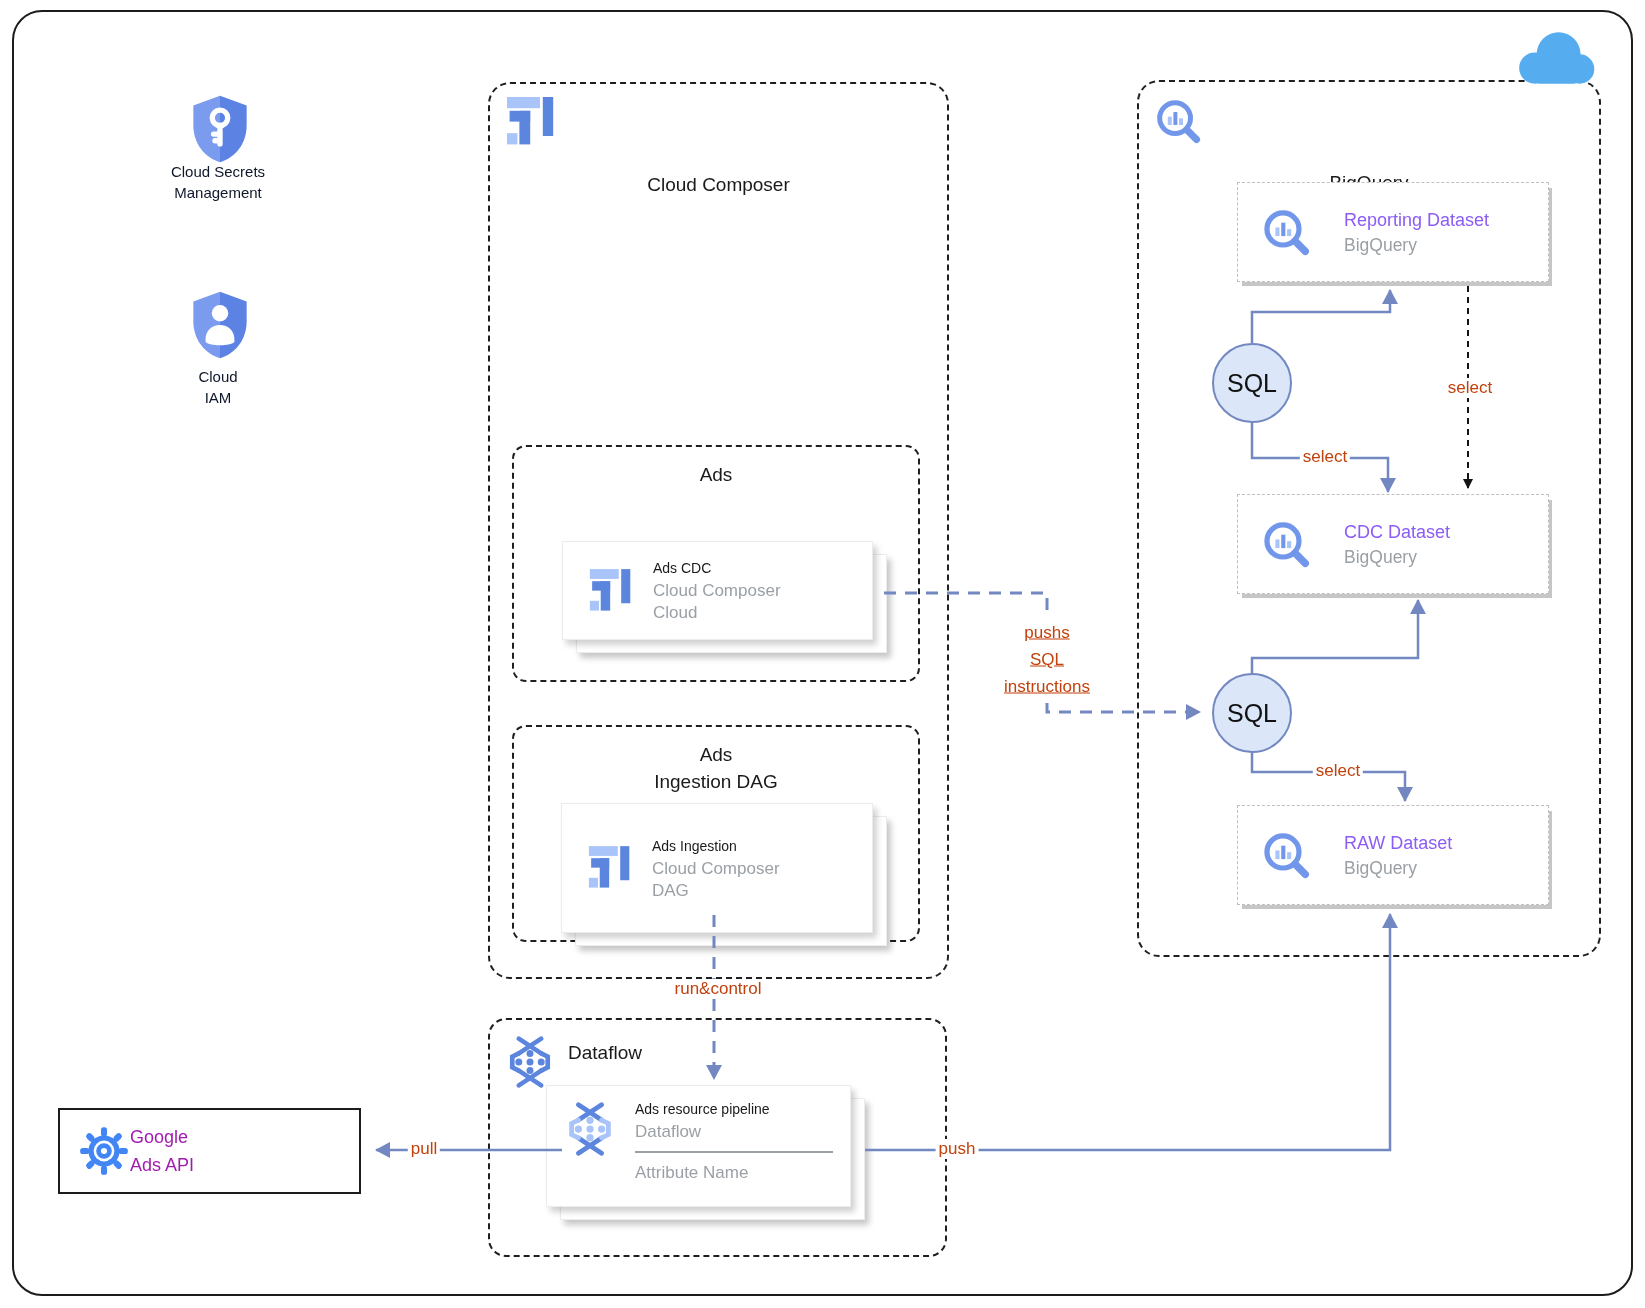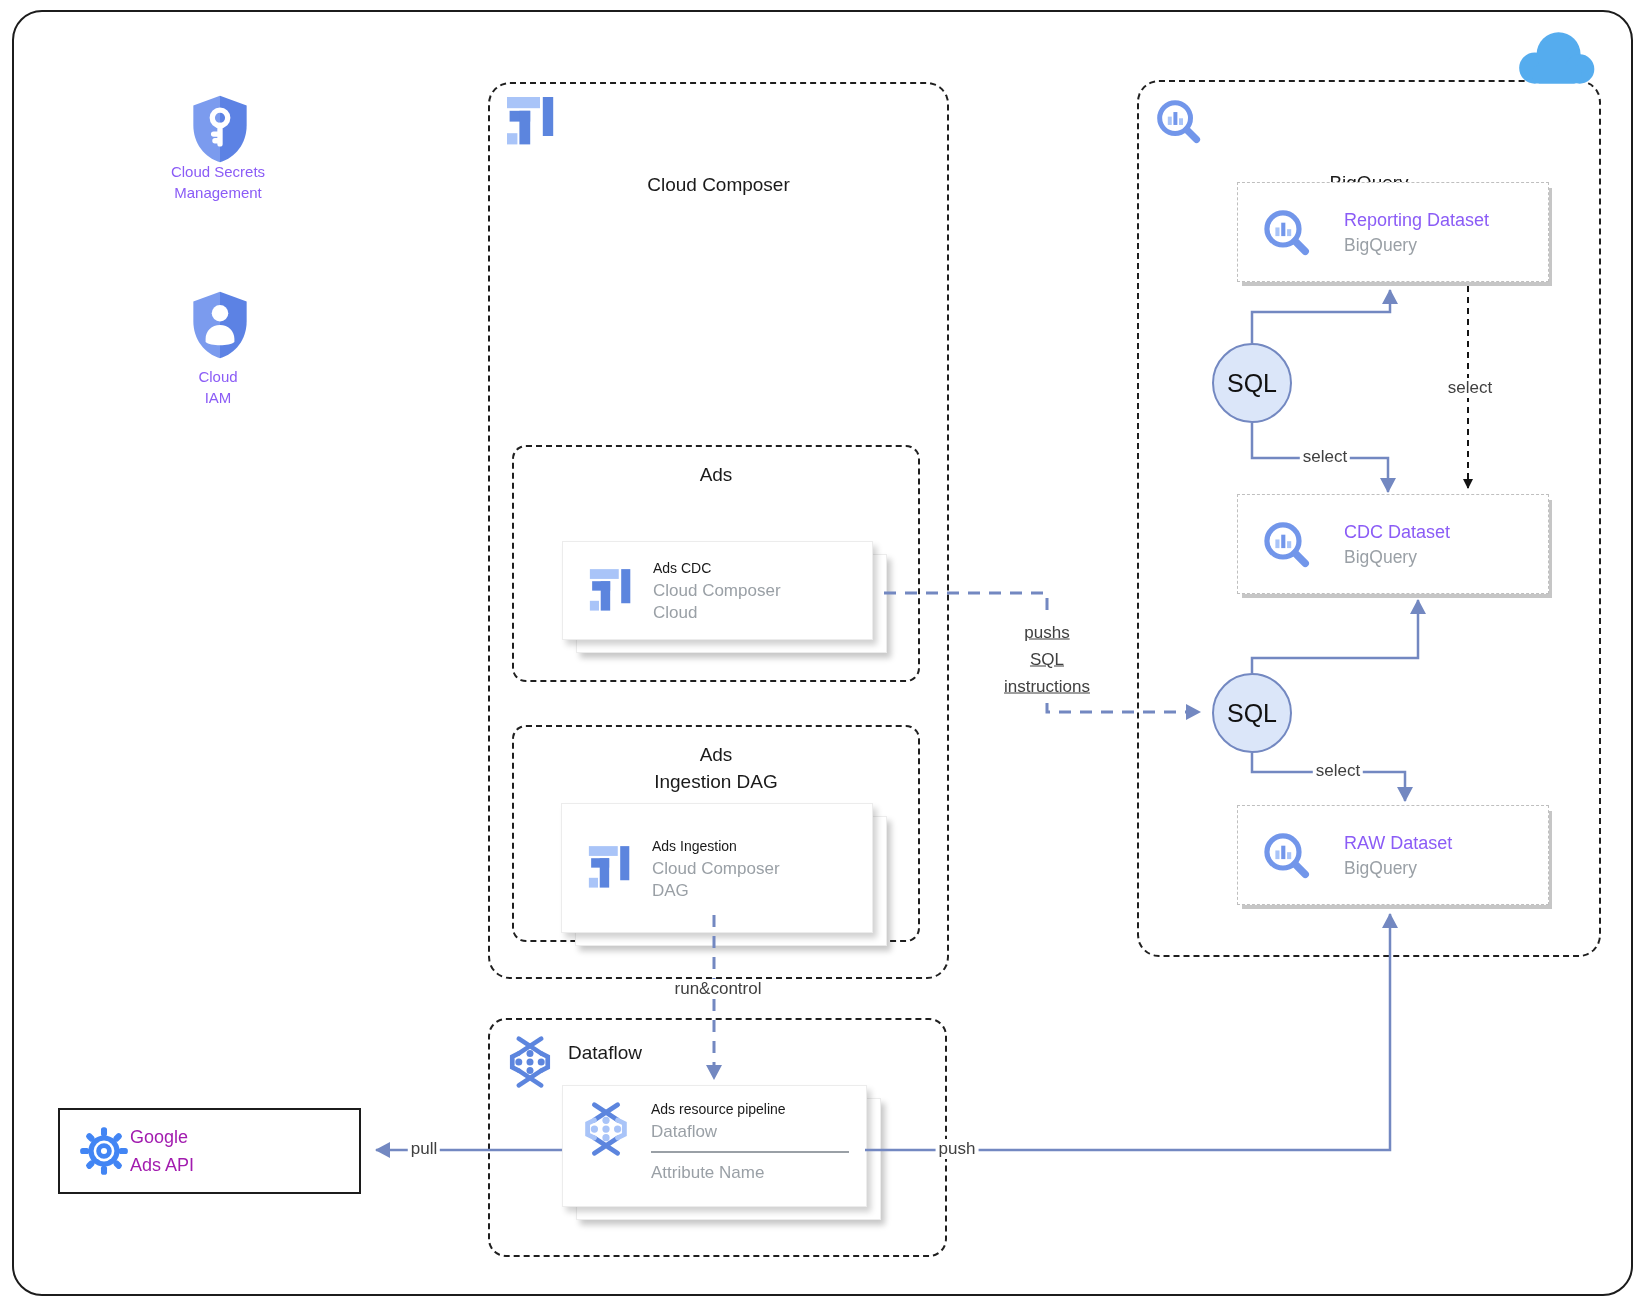--- a/index.html
+++ b/index.html
@@ -52,27 +52,27 @@
   }
 
   .api-box {
     width:299px; height:82px; background:#fff; border:2px solid #1c1c1c;
     display:flex; align-items:center;
   }
   .api-text { flex:1; font-size:18px; line-height:28px; color:#a21caf; }
 
   .edge-label {
     position:absolute; transform:translate(-50%,-50%);
-    background:#ffffff; padding:0 3px; font-size:17px; color:#404040; white-space:nowrap;
+    background:#ffffff; padding:0 3px; font-size:17px; color:#c2410c; white-space:nowrap;
     text-align:center;
   }
   .edge-label.multi { line-height:27px;text-decoration:underline; }
 
   .side-label {
-    position:absolute; text-align:center; font-size:15px; color:#8b5cf6; line-height:21px;
+    position:absolute; text-align:center; font-size:15px; color:#0f172a; line-height:21px;
   }
 
   .overlay { position:absolute; left:0; top:0; pointer-events:none; }
 
   .hdr-icon { position:absolute; }
   .df-divider { width:198px; border-top:2px solid #9aa0a6; margin:8px 0 9px 0; }
 </style>
 </head>
 <body>
 
@@ -233,21 +233,21 @@
         <circle cx="12" cy="8.4" r="1.5"></circle>
           <circle cx="12" cy="12" r="1.5"></circle>
           <circle cx="12" cy="15.6" r="1.5"></circle>
         <circle cx="7.2" cy="12" r="1.5"></circle>
           <circle cx="16.8" cy="12" r="1.5"></circle>
       </g>
     </svg>
     <div class="abs" style="left:78px; top:22px; font-size:19px;">Dataflow</div>
   </div>
 
-  <div class="stack" style="left:562px; top:1085px; width:303px; height:120px;">
+  <div class="stack" style="left:546px; top:1085px; width:303px; height:120px;">
     <div class="stack-layer"></div>
     <div class="stack-front" style="align-items:flex-start;">
       <svg style="margin-left:14px; margin-top:12px;" width="58" height="62" viewBox="0 0 24 24">
         <g stroke="#7ba0ee" stroke-width="2" fill="none" stroke-linecap="round">
           <path d="M7.2 2 L16.8 8.3 M16.8 2 L7.2 8.3" stroke="#5c85de"></path>
           <path d="M7.2 15.7 L16.8 22 M16.8 15.7 L7.2 22" stroke="#5c85de"></path>
           <path d="M7.2 8.3 L4.4 9.7 V14.3 L7.2 15.7" stroke="#a9c4f8"></path>
           <path d="M16.8 8.3 L19.6 9.7 V14.3 L16.8 15.7" stroke="#a9c4f8"></path>
         </g>
         <g fill="#a9c4f8">

